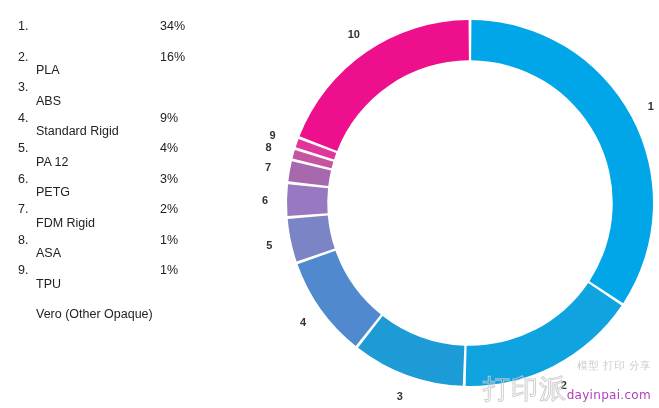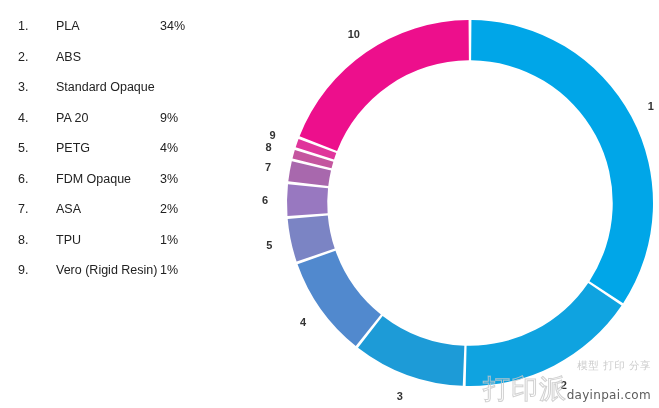--- a/index.html
+++ b/index.html
@@ -35,21 +35,22 @@
     white-space: nowrap;
   }
   .legend-rank {
     position: absolute;
     left: 18px;
     width: 24px;
     text-align: left;
   }
   .legend-label {
     position: absolute;
-    left: 56px;
+    left: 36px;
+    margin-top: 44px;
   }
   .legend-value {
     position: absolute;
     left: 160px;
     width: 75px;
   }
 
   
   #chart-area {
     position: absolute;
@@ -100,71 +101,72 @@
     font-size: 10.5px;
     color: #c4c4c4;
     font-family: "DejaVu Sans", sans-serif;
     letter-spacing: 0.5px;
   }
   #wm-url {
     position: absolute;
     right: 2px;
     bottom: 2px;
     font-size: 12px;
-    color: #404040;
+    color: #a21caf;
     font-family: "DejaVu Sans", sans-serif;
     letter-spacing: 0.3px;
     margin-top: 15px;
   }
 </style>
 </head>
 <body>
 
 <div id="legend">
     <div class="legend-row">
       <span class="legend-rank">1.</span>
       <span class="legend-label">PLA</span>
       <span class="legend-value">34%</span>
     </div>
     <div class="legend-row">
       <span class="legend-rank">2.</span>
       <span class="legend-label">ABS</span>
+      <span class="legend-value">16%</span>
     </div>
     <div class="legend-row">
       <span class="legend-rank">3.</span>
-      <span class="legend-label">Standard Opaque</span>
+      <span class="legend-label">Standard Rigid</span>
     </div>
     <div class="legend-row">
       <span class="legend-rank">4.</span>
-      <span class="legend-label">PA 20</span>
+      <span class="legend-label">PA 12</span>
       <span class="legend-value">9%</span>
     </div>
     <div class="legend-row">
       <span class="legend-rank">5.</span>
       <span class="legend-label">PETG</span>
       <span class="legend-value">4%</span>
     </div>
     <div class="legend-row">
       <span class="legend-rank">6.</span>
-      <span class="legend-label">FDM Opaque</span>
+      <span class="legend-label">FDM Rigid</span>
       <span class="legend-value">3%</span>
     </div>
     <div class="legend-row">
       <span class="legend-rank">7.</span>
       <span class="legend-label">ASA</span>
       <span class="legend-value">2%</span>
     </div>
     <div class="legend-row">
       <span class="legend-rank">8.</span>
       <span class="legend-label">TPU</span>
       <span class="legend-value">1%</span>
     </div>
     <div class="legend-row">
       <span class="legend-rank">9.</span>
-      <span class="legend-label">Vero (Rigid Resin)</span>
+      <span class="legend-label">Vero (Other Opaque)</span>
       <span class="legend-value">1%</span>
     </div>
   </div>
 
 <div id="chart-area">
   <svg id="donut-svg" width="379" height="408" viewBox="0 0 379 408">
       <path d="M 191.43726386263418 20.00564415100348 A 183 183 0 0 1 343.1517135387654 303.1676227138287 L 309.45833656023706 281.13074571678635 A 142.74 142.74 0 0 0 191.12106581285465 60.26440243778271 Z" fill="#00A6E8"></path>
       <path d="M 341.5594549575999 305.560867844199 A 183 183 0 0 1 185.63050750829646 385.9478273589631 L 186.59179585647124 345.69930533999116 A 142.74 142.74 0 0 0 308.21637486692794 282.9974769184752 Z" fill="#0FA3E0"></path>
       <path d="M 182.75742698590622 385.8566245344574 A 183 183 0 0 1 78.01016021147719 347.73173730782406 L 102.6479249649522 315.89075510010275 A 142.74 142.74 0 0 0 184.35079304900685 345.62816713687675 Z" fill="#1D9BD7"></path>
       <path d="M 75.75062879710606 345.95482216330913 A 183 183 0 0 1 17.54026686683642 264.2098067930131 L 55.481408156132375 250.74364929855025 A 142.74 142.74 0 0 0 100.88549046174272 314.50476128738114 Z" fill="#5189CE"></path>

